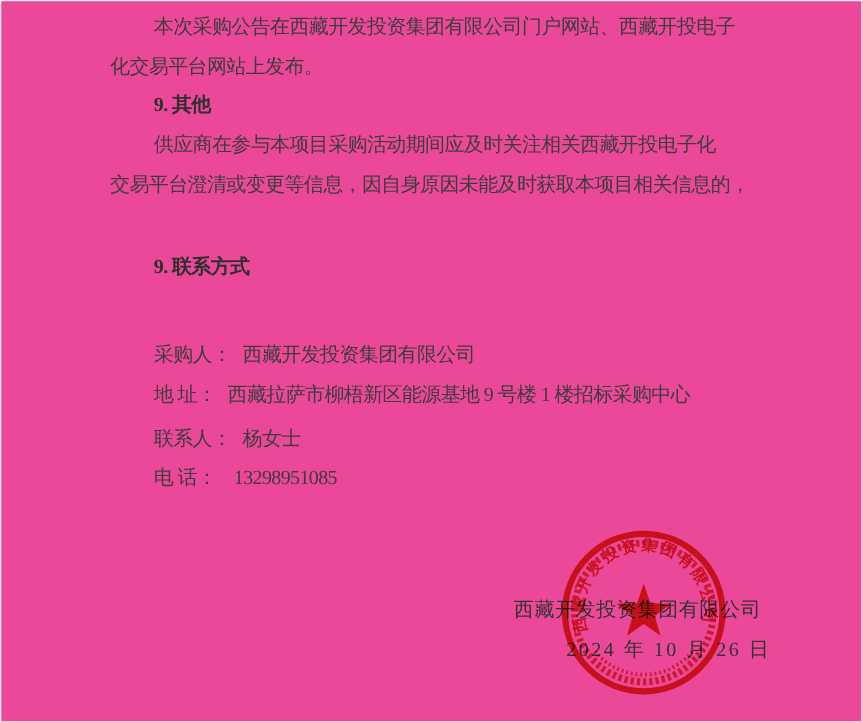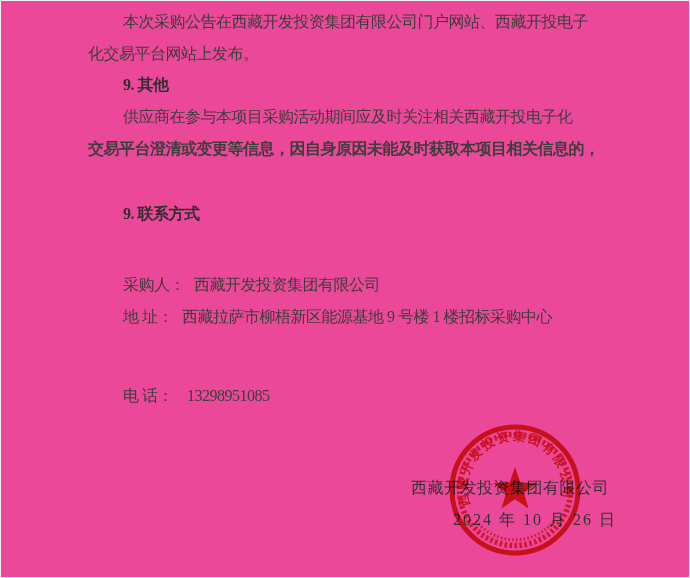--- a/index.html
+++ b/index.html
@@ -54,31 +54,34 @@
 </head>
 <body>
 
 <div class="page">
 
   <div class="line" style="left:122px; top:11px;">本次采购公告在西藏开发投资集团有限公司门户网站、西藏开投电子</div>
   <div class="line" style="left:87px; top:43px;">化交易平台网站上发布。</div>
 
   <div class="line heading" style="left:122px; top:74px;">9. 其他</div>
   <div class="line" style="left:122px; top:106px;">供应商在参与本项目采购活动期间应及时关注相关西藏开投电子化</div>
-  <div class="line" style="left:87px; top:138px;font-weight:bold;">交易平台澄清或变更等信息，因自身原因未能及时获取本项目相关信息的，</div>
+  <div class="line" style="left:87px; top:138px;">交易平台澄清或变更等信息，因自身原因未能及时获取本项目相关信息的，</div>
 
   <div class="line heading" style="left:122px; top:203px;">9. 联系方式</div>
 
   <div class="field" style="left:122px; top:234px;">
     <span>采购人：</span><span class="value">西藏开发投资集团有限公司</span>
   </div>
   <div class="field" style="left:122px; top:266px;">
     <span>地 址：</span><span class="value">西藏拉萨市柳梧新区能源基地 9 号楼 1 楼招标采购中心</span>
   </div>
-  <div class="field" style="left:122px; top:345px;">
+  <div class="field" style="left:122px; top:301px;">
+    <span>联系人：</span><span class="value">杨女士</span>
+  </div>
+  <div class="field" style="left:122px; top:332px;">
     <span>电 话：</span><span class="value" style="margin-left:14px;">13298951085</span>
   </div>
 
   <div class="sig" style="left:410px; top:477px;">西藏开发投资集团有限公司</div>
   <div class="sig" style="left:452px; top:509px; letter-spacing:2px;">2024 年 10 月 26 日</div>
 
   <svg class="seal" viewBox="0 0 140 142">
     <defs>
       <path id="sealArc" d="M 25.8 87.9 A 48 48 0 1 1 114.2 87.9" fill="none"></path>
     </defs>

